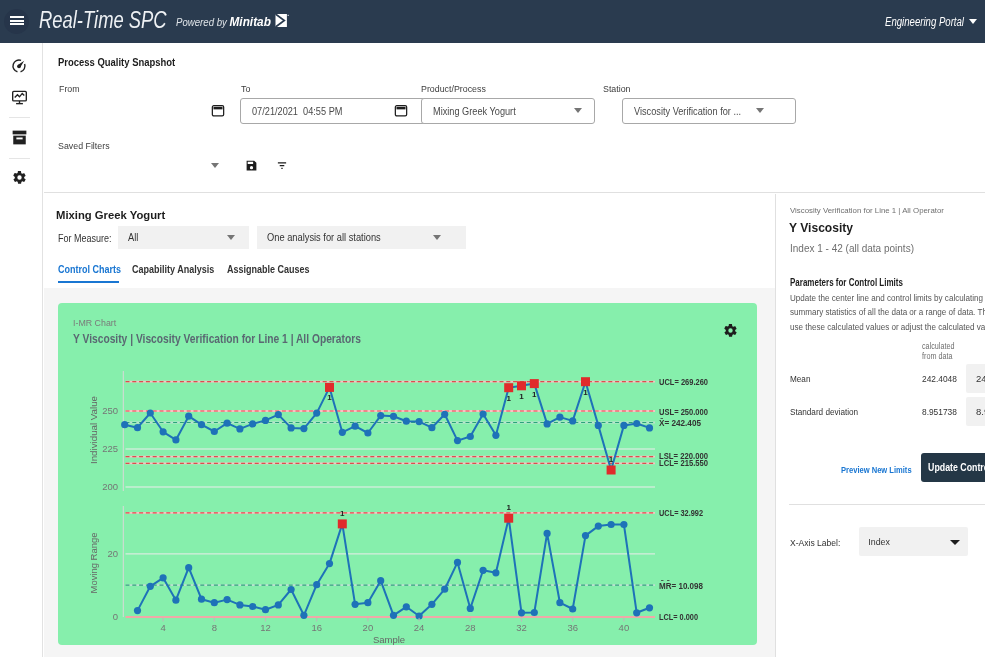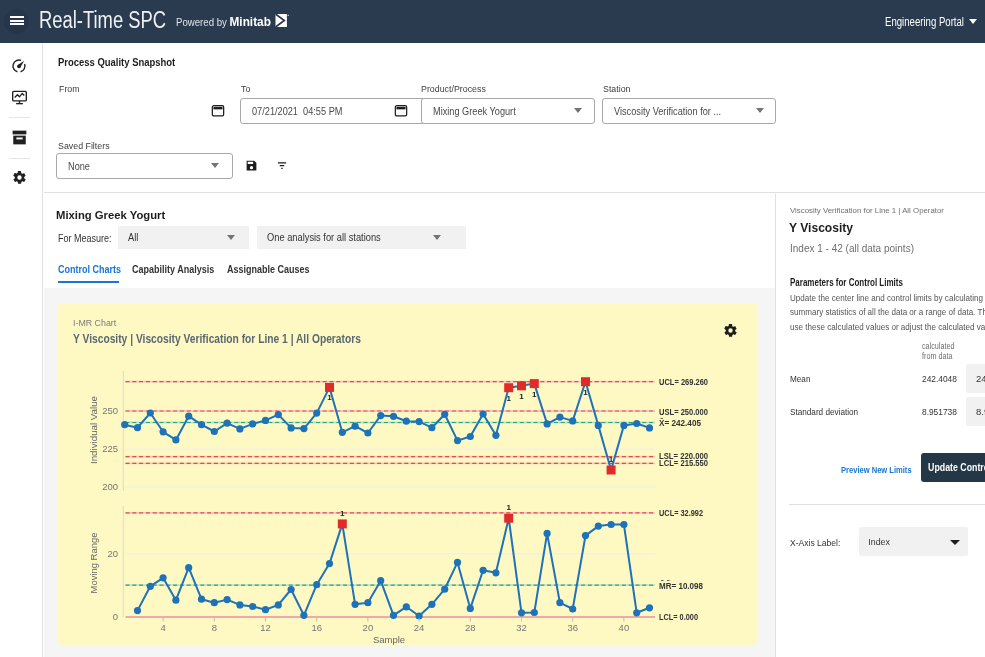--- a/index.html
+++ b/index.html
@@ -1,21 +1,21 @@
 <!DOCTYPE html>
 <html><head>
 <meta charset="utf-8">
 <style>
 * { margin:0; padding:0; box-sizing:border-box; }
 html,body { width:985px; height:657px; overflow:hidden; }
 body { font-family:"Liberation Sans",sans-serif; background:#fff; position:relative; }
 .abs { position:absolute; }
 
 
-#hdr { left:0; top:0; width:985px; height:43px; background:#2a3b4f; }
+#hdr { left:0; top:0; width:985px; height:43px; background:#2a3b4f;font-style:italic; }
 #burger { left:4px; top:9px; width:25px; height:25px; border-radius:50%; background:#26354a; }
 #burger span { position:absolute; left:6px; width:14px; height:2.2px; background:#fdfdfd; }
 #title { left:39px; top:7px; color:#eef1f4; font-size:23px; transform:scaleX(0.8); transform-origin:0 50%; }
 #pwr { left:176px; top:14px; color:#dfe4e8; font-size:11px; transform:scaleX(0.875); transform-origin:0 50%; }
 #pwr b { font-size:13.5px; color:#fff; }
 #portal { left:885px; top:15px; color:#fff; font-size:12px; transform:scaleX(0.8); transform-origin:0 50%; }
 #pcar { left:969px; top:19px; width:0; height:0; border-left:4.5px solid transparent; border-right:4.5px solid transparent; border-top:5px solid #fff; }
 
 
 #side { left:0; top:43px; width:43px; height:614px; background:#fff; border-right:1px solid #e2e2e2; }
@@ -33,21 +33,21 @@
 #mgy { left:56px; top:209px; font-size:11.5px; font-weight:bold; color:#1d1d1d; transform:scaleX(0.98); transform-origin:0 50%; }
 #measure-lab { left:58px; top:233px; font-size:10px; color:#333; transform:scaleX(0.9); transform-origin:0 50%; }
 .gdd { position:absolute; height:23px; background:#f1f1f1; font-size:10px; color:#333; line-height:23px; padding-left:10px; }
 .gdd span { display:inline-block; transform:scaleX(0.93); transform-origin:0 50%; }
 .tab { position:absolute; top:264px; font-size:10px; color:#333; font-weight:bold; transform:scaleX(0.9); transform-origin:0 50%; }
 #tab1 { color:#1976d2; }
 #tabline { left:58px; top:281px; width:61px; height:2px; background:#1976d2; }
 
 
 #greybg { left:44px; top:288px; width:731px; height:369px; background:#f5f5f5; }
-#card { left:58px; top:303px; width:699px; height:342px; background:#fef9c3; border-radius:4px;text-align:center; }
+#card { left:58px; top:303px; width:699px; height:342px; background:#86efac; border-radius:4px;text-align:center; }
 #ct1 { left:14.5px; top:14px; font-size:9.5px; color:#7a7a7a; transform:scaleX(0.93); transform-origin:0 50%; }
 #ct2 { left:14.5px; top:29px; font-size:12.5px; font-weight:bold; color:#5a6872; transform:scaleX(0.82); transform-origin:0 50%; }
 
 
 #rpanel { left:775px; top:194px; width:210px; height:463px; background:#fff; border-left:1px solid #e0e0e0; overflow:hidden; }
 .rp { position:absolute; transform:scaleX(0.93); transform-origin:0 50%; white-space:nowrap; }
 #btn-upd { position:absolute; left:145px; top:259px; width:130px; height:29px; background:#243746; color:#fff; font-size:10px; font-weight:bold; border-radius:3px; line-height:29px; }
 #btn-upd span { display:inline-block; padding-left:8px; transform:scaleX(0.88); transform-origin:0 50%; }
 .ginp { position:absolute; left:190px; width:70px; height:29px; background:#f1f1f1; border-radius:2px; font-size:9.5px; color:#333; line-height:29px; padding-left:10px; }
 </style>
@@ -105,24 +105,23 @@
   <div class="lab" style="left:197px;top:40px">To</div>
   <div class="inp" style="left:195.5px;top:55px;width:202px"><i>07/21/2021&nbsp; 04:55 PM</i></div>
   <svg class="abs" style="left:350px;top:61px" width="14" height="13" viewBox="0 0 24 23" fill="none" stroke="#1d1d1d" stroke-width="2.2">
       <rect x="2" y="3" width="20" height="18" rx="2.5"></rect>
       <rect x="4" y="5" width="16" height="4.5" fill="#1d1d1d" stroke="none"></rect>
     </svg>
   <div class="lab" style="left:377px;top:40px">Product/Process</div>
   <div class="inp" style="left:376.5px;top:55px;width:174px"><i>Mixing Greek Yogurt</i></div>
   <div class="car-g" style="left:530px;top:65px"></div>
   <div class="lab" style="left:559px;top:40px">Station</div>
-  <div class="inp" style="left:558px;top:55px;width:174px"><i>Viscosity Verification for ...</i></div>
+  <div class="inp" style="left:578px;top:55px;width:174px"><i>Viscosity Verification for ...</i></div>
   <div class="car-g" style="left:712px;top:65px"></div>
   <div class="lab" style="left:14px;top:97px">Saved Filters</div>
-  <div class="inp" style="left:12px;top:109.5px;width:177px"><i>None</i></div>
   <div class="car-g" style="left:167px;top:120px"></div>
   <svg class="abs" style="left:201px;top:116px" width="13" height="13" viewBox="0 0 24 24" fill="#1d1d1d">
       <path d="M17 3H3v18h18V7zm-5 16a3 3 0 1 1 0-6 3 3 0 0 1 0 6zM15 9H5V5h10z"></path>
     </svg>
   <svg class="abs" style="left:232px;top:117px" width="12" height="11" viewBox="0 0 24 24" fill="#1d1d1d">
       <path d="M3 5h18v2.4H3zM7 11h10v2.4H7zM10.5 17h3v2.4h-3z"></path>
     </svg>
 </div>
 
 <div id="mgy" class="abs">Mixing Greek Yogurt</div>

